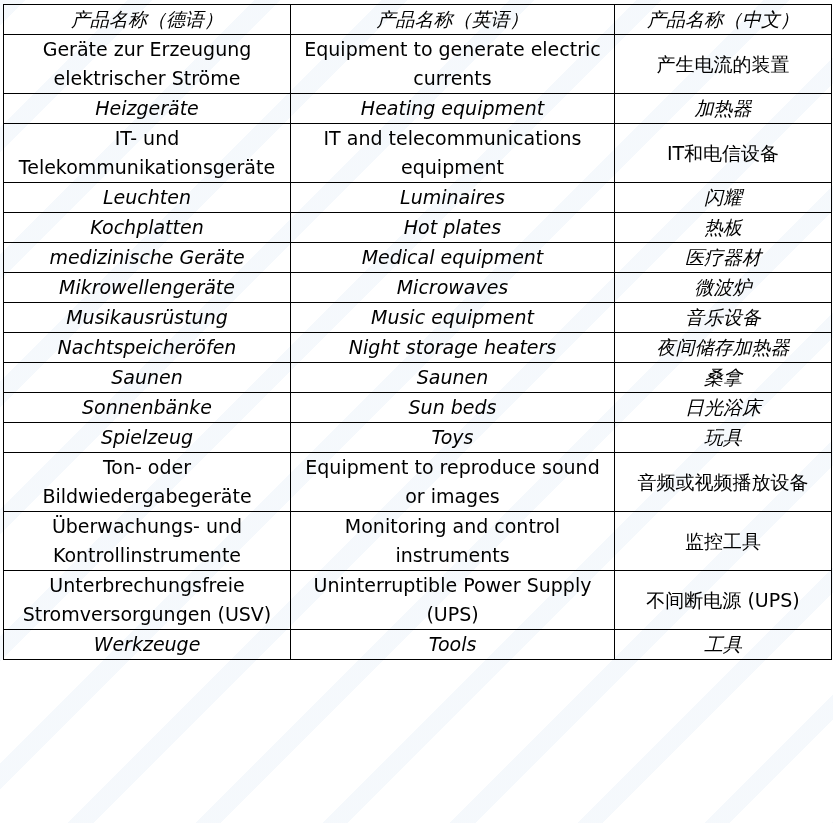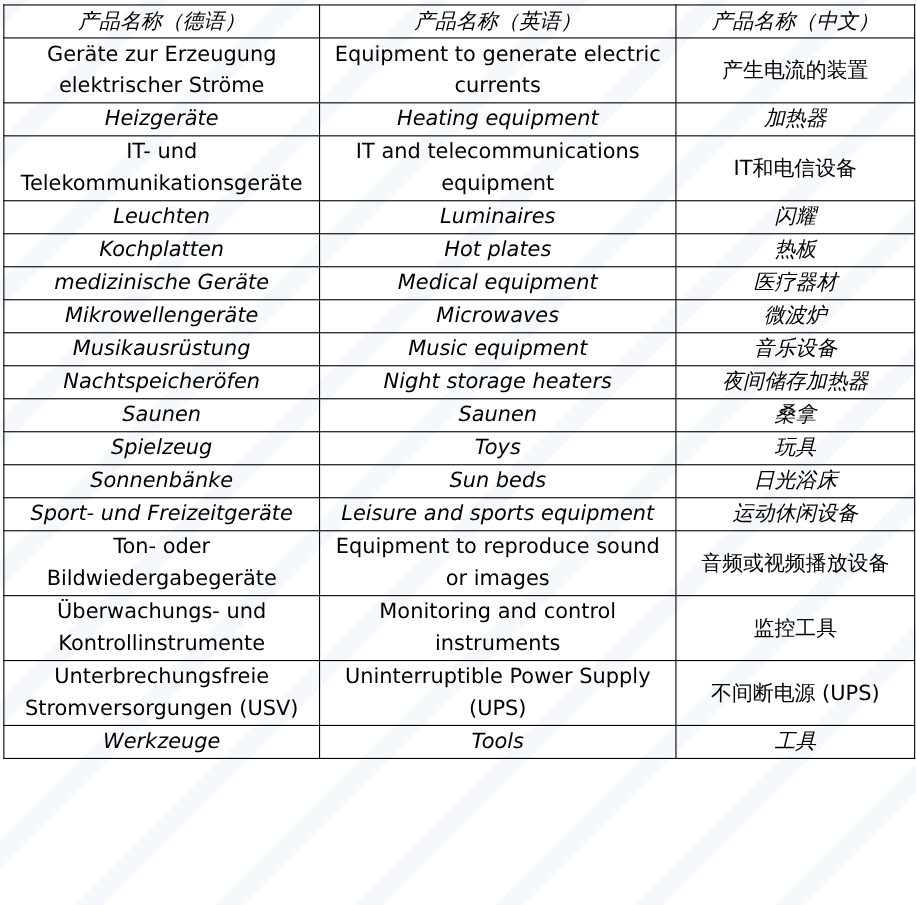--- a/index.html
+++ b/index.html
@@ -78,33 +78,28 @@
         <td>Nachtspeicheröfen</td>
         <td>Night storage heaters</td>
         <td>夜间储存加热器</td>
       </tr>
       <tr class="single">
         <td>Saunen</td>
         <td>Saunen</td>
         <td>桑拿</td>
       </tr>
       <tr class="single">
-        <td>Spielzeug</td>
-        <td>Toys</td>
-        <td>玩具</td>
-      </tr>
-      <tr class="single">
         <td>Sonnenbänke</td>
         <td>Sun beds</td>
         <td>日光浴床</td>
       </tr>
       <tr class="single">
-        <td>Sport- und Freizeitgeräte</td>
-        <td>Leisure and sports equipment</td>
-        <td>运动休闲设备</td>
+        <td>Spielzeug</td>
+        <td>Toys</td>
+        <td>玩具</td>
       </tr>
       <tr class="double">
         <td>Ton- oder Bildwiedergabegeräte</td>
         <td>Equipment to reproduce sound or images</td>
         <td>音频或视频播放设备</td>
       </tr>
       <tr class="double">
         <td>Überwachungs- und Kontrollinstrumente</td>
         <td>Monitoring and control instruments</td>
         <td>监控工具</td>

